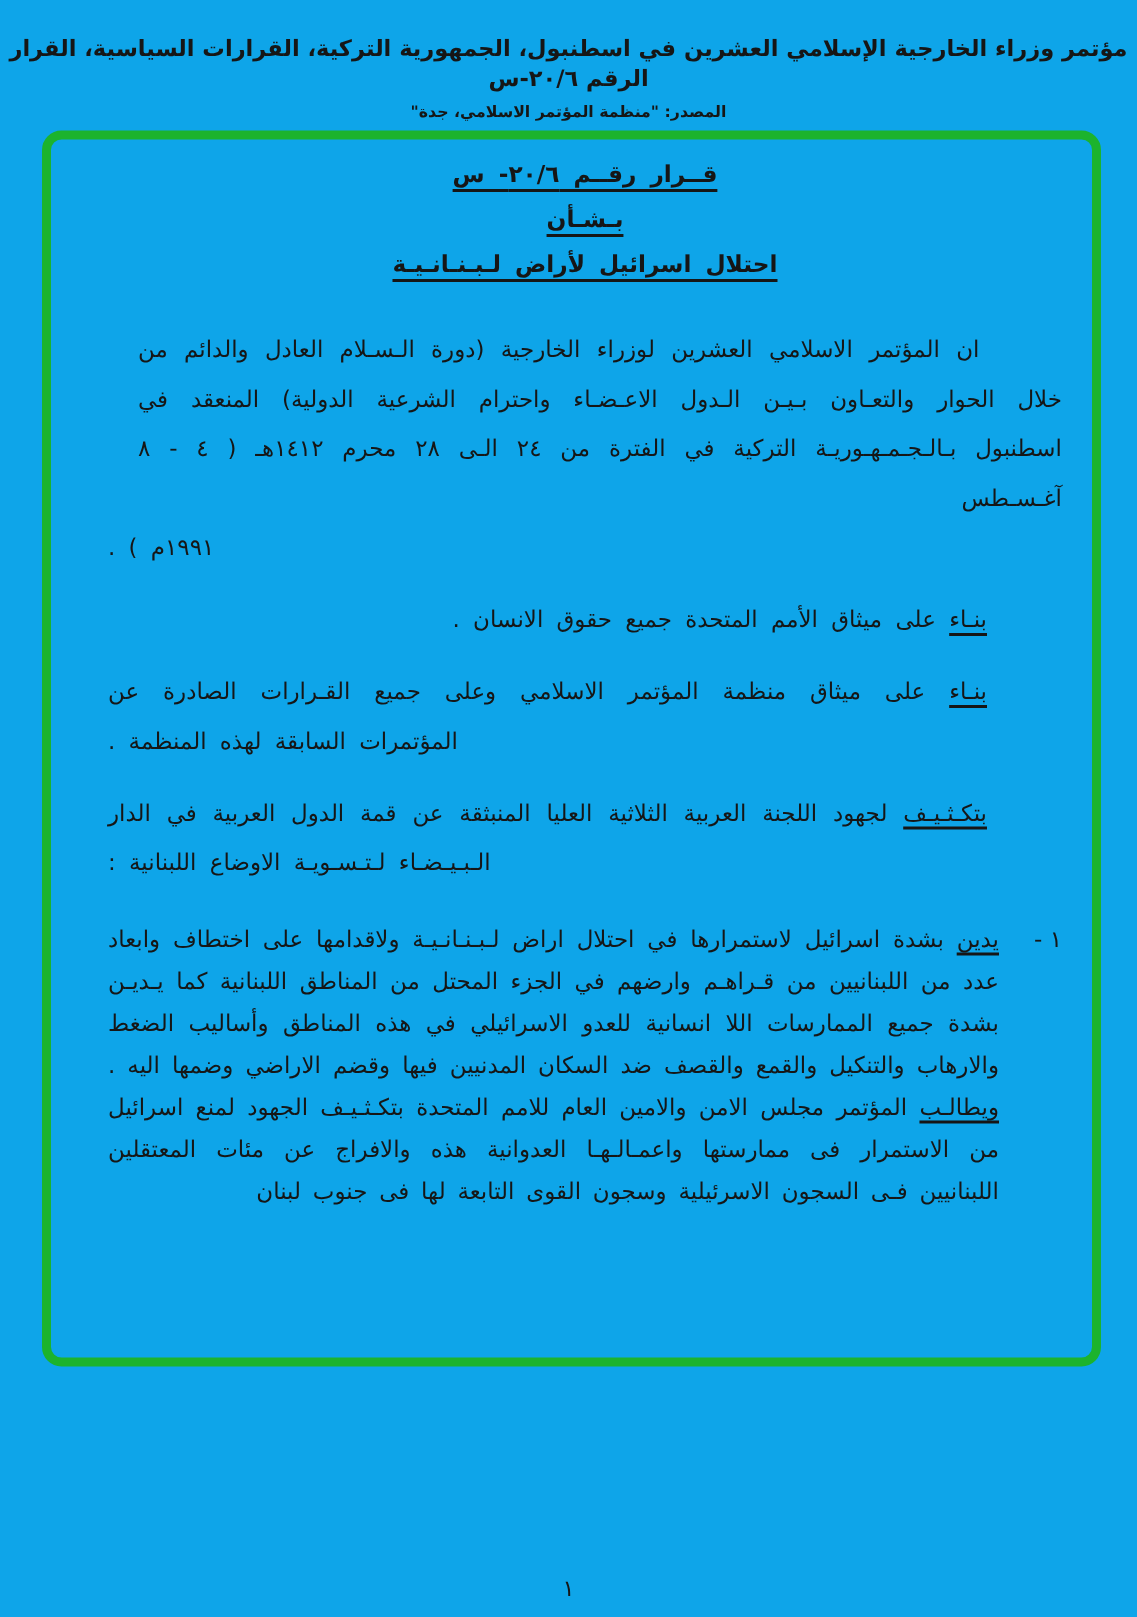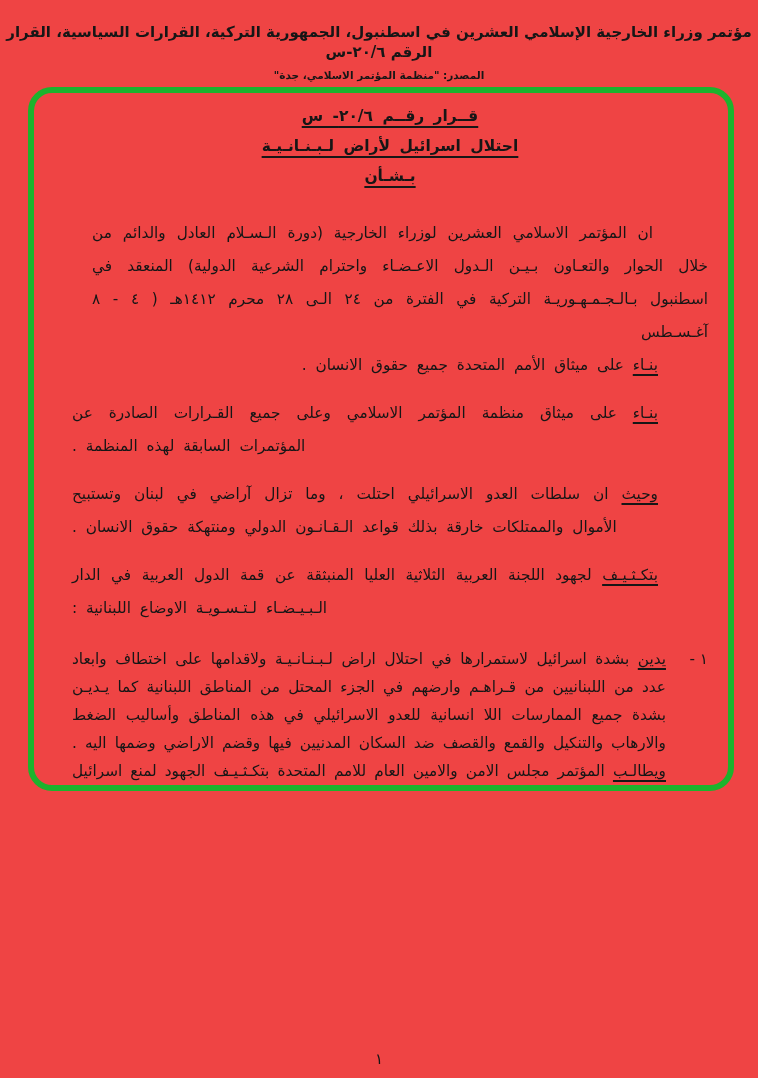--- a/index.html
+++ b/index.html
@@ -1,36 +1,36 @@
 <!DOCTYPE html>
 <html lang="ar" dir="rtl"><head>
 <meta charset="utf-8">
 <style>
   html, body { margin:0; padding:0; background:#ffffff; }
   .page {
     position:relative;
     width:758px; height:1078px;
-    background:#ef4444;
+    background:#0ea5e9;
     overflow:hidden;
     direction:rtl;
     font-family:"DejaVu Sans", sans-serif;
     color:#161616;
   }
   
   .doc-header { position:absolute; top:22px; left:0; right:0; text-align:center; }
   .hdr-line1 { font-size:15px; font-weight:bold; letter-spacing:0; line-height:20px; padding:0 4px; }
   .hdr-line2 { font-size:10.5px; font-weight:bold; margin-top:7px; }
 
   
   .green-box {
     position:absolute; top:87px; left:28px;
-    width:706px; height:704px;
+    width:706px; height:824px;
     box-sizing:border-box;
     border:6px solid #1cb32d;
-    border-radius:24px;
+    border-radius:13px;
     padding:6px 20px 0 38px;
     overflow:hidden;
   }
 
   
   .title-block { text-align:center; margin:2px 0 26px 0; }
   .t-line {
     font-size:15.5px; font-weight:bold; line-height:30px;
     text-decoration:underline; text-underline-offset:5px; text-decoration-thickness:1.5px;
     word-spacing:4px;
@@ -62,31 +62,31 @@
 
   <header class="doc-header">
     <div class="hdr-line1">مؤتمر وزراء الخارجية الإسلامي العشرين في اسطنبول، الجمهورية التركية، القرارات السياسية، القرار الرقم ٢٠/٦-س</div>
     <div class="hdr-line2">المصدر: "منظمة المؤتمر الاسلامي، جدة"</div>
   </header>
 
   <div class="green-box">
 
     <div class="title-block">
       <div class="t-line">قــرار رقــم ٢٠/٦- س</div>
+      <div class="t-line">بـشـأن</div>
       <div class="t-line">احتلال اسرائيل لأراض لـبـنـانـيـة</div>
-      <div class="t-line">بـشـأن</div>
     </div>
 
     <p class="para p1"><span>ان المؤتمر الاسلامي العشرين لوزراء الخارجية (دورة الـسـلام العادل والدائم من خلال الحوار والتعـاون بـيـن الـدول الاعـضـاء واحترام الشرعية الدولية) المنعقد في اسطنبول بـالـجـمـهـوريـة التركية في الفترة من ٢٤ الـى ٢٨ محرم ١٤١٢هـ ( ٤ - ٨ آغـسـطس</span></p>
+    <div class="p1-tail">١٩٩١م ) .</div>
 
     <p class="para single"><span class="lead">بنـاء</span> <span>على ميثاق الأمم المتحدة جميع حقوق الانسان .</span></p>
 
     <p class="para multi"><span class="lead">بنـاء</span> <span>على ميثاق منظمة المؤتمر الاسلامي وعلى جميع القـرارات الصادرة عن المؤتمرات السابقة لهذه المنظمة .</span></p>
 
-    <p class="para multi"><span class="lead">وحيث</span> <span>ان سلطات العدو الاسرائيلي احتلت ، وما تزال آراضي في لبنان وتستبيح الأموال والممتلكات خارقة بذلك قواعد الـقـانـون الدولي ومنتهكة حقوق الانسان .</span></p>
 
     <p class="para multi"><span class="lead">بتكـثـيـف</span> <span>لجهود اللجنة العربية الثلاثية العليا المنبثقة عن قمة الدول العربية في الدار الـبـيـضـاء لـتـسـويـة الاوضاع اللبنانية :</span></p>
 
     <div class="item">
       <span class="item-num">١ -</span>
       <div class="item-body"><span class="lead">يدين</span> <span>بشدة اسرائيل لاستمرارها في احتلال اراض لـبـنـانـيـة ولاقدامها على اختطاف وابعاد عدد من اللبنانيين من قـراهـم وارضهم في الجزء المحتل من المناطق اللبنانية كما يـديـن بشدة جميع الممارسات اللا انسانية للعدو الاسرائيلي في هذه المناطق وأساليب الضغط والارهاب والتنكيل والقمع والقصف ضد السكان المدنيين فيها وقضم الاراضي وضمها اليه .</span> <span class="lead">ويطالـب</span> <span>المؤتمر مجلس الامن والامين العام للامم المتحدة بتكـثـيـف الجهود لمنع اسرائيل من الاستمرار فى ممارستها واعمـالـهـا العدوانية هذه والافراج عن مئات المعتقلين اللبنانيين فـى السجون الاسرئيلية وسجون القوى التابعة لها فى جنوب لبنان</span></div>
     </div>
 
   </div>
 

